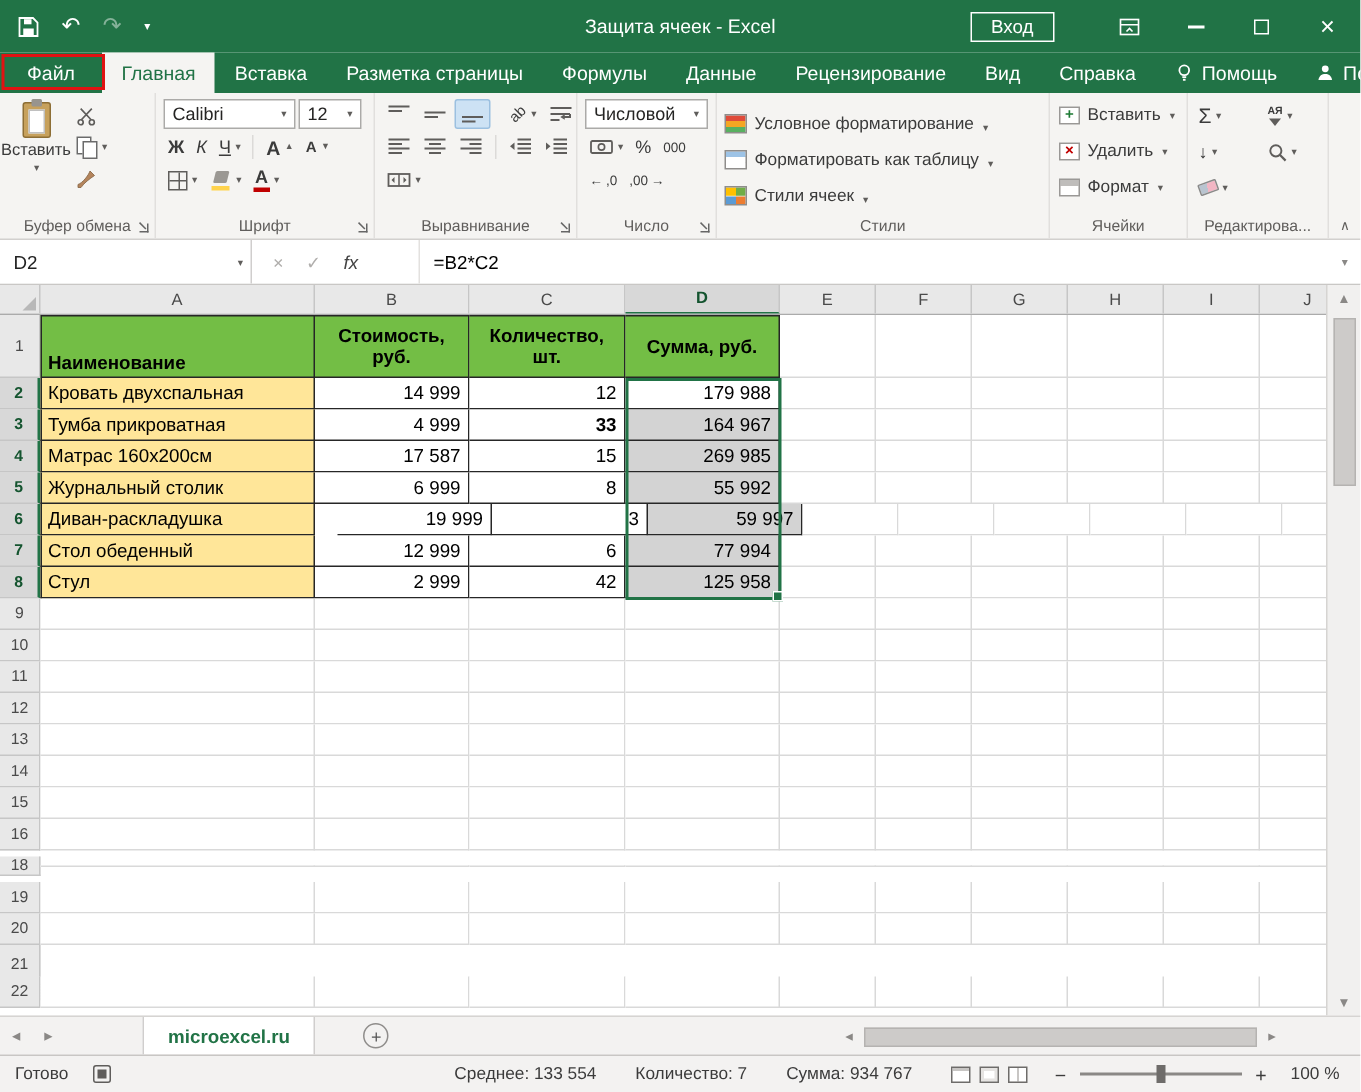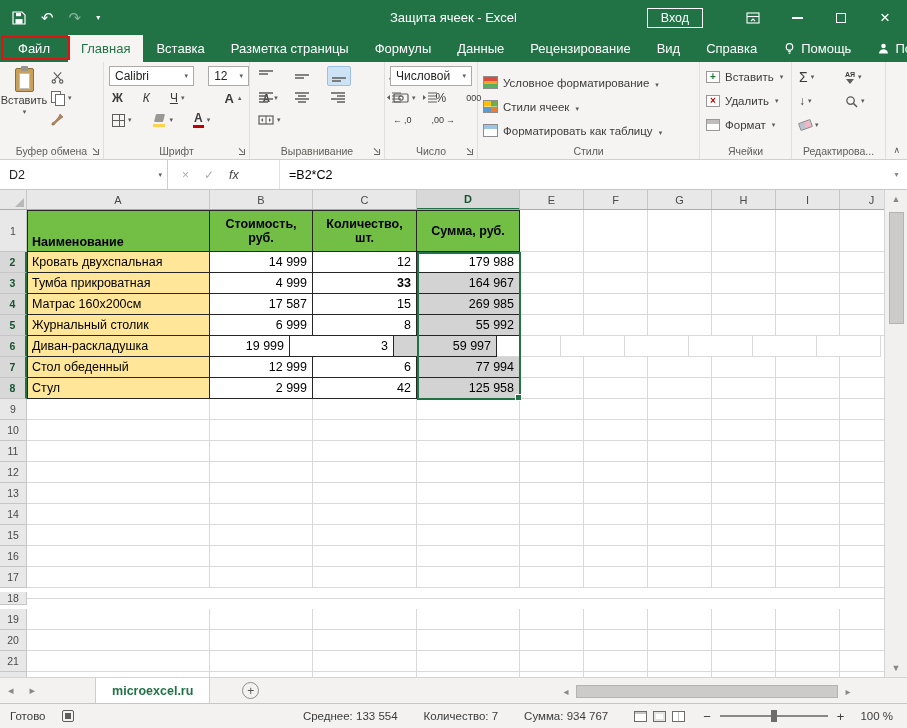--- a/index.html
+++ b/index.html
@@ -40,21 +40,21 @@
   .share-tab{margin-right:22px;}
 
   
   .ribbon{position:absolute;top:62px;left:0;width:907px;height:98px;background:#f5f4f2;border-bottom:1px solid #d2d0ce;display:flex;}
   .rgroup{position:relative;height:100%;border-right:1px solid #e1dfdd;flex:0 0 auto;}
   .glabel{position:absolute;left:0;right:0;bottom:2px;text-align:center;font-size:10.5px;color:#605e5c;white-space:nowrap;overflow:hidden;}
   .launcher{position:absolute;right:3px;bottom:3px;width:9px;height:9px;}
   .launcher::after{content:"";position:absolute;right:1px;bottom:1px;width:5px;height:5px;border-right:1.4px solid #666;border-bottom:1.4px solid #666;}
   .launcher::before{content:"";position:absolute;left:1px;top:3px;width:6px;height:1.4px;background:#666;transform:rotate(45deg);}
   .rows{padding-top:3px;}
-  .rrow{display:flex;align-items:center;gap:14px;height:22px;padding-left:5px;}
+  .rrow{display:flex;align-items:center;gap:2px;height:22px;padding-left:5px;}
   .mini{height:20px;display:inline-flex;align-items:center;gap:2px;padding:0 3px;font-size:12px;color:#3b3b3b;border-radius:2px;}
   .mini.sel{background:#cde2f4;border:1px solid #9cc0e0;}
   .dd{font-size:7px;color:#5f5d5b;margin-left:1px;}
   .combo{background:#fff;border:1px solid #abaaa8;height:20px;display:inline-flex;align-items:center;justify-content:space-between;padding:0 5px;font-size:12px;color:#252423;}
   .vsep{width:1px;height:16px;background:#dcdad8;margin:0 3px;}
 
   
   .clip-rows{display:flex;padding-top:4px;}
   .bigbtn{width:48px;display:flex;flex-direction:column;align-items:center;gap:2px;padding-top:2px;}
   .biglbl{font-size:11px;color:#3b3b3b;}
@@ -443,27 +443,27 @@
     </div>
 
     <div class="rgroup" style="width:222px">
       <div class="rows">
         <div class="stylebtn">
           <span class="sico cond"></span>
           <span>Условное форматирование</span>
           <span class="dd">▾</span>
         </div>
         <div class="stylebtn">
+          <span class="sico astable"></span>
+          <span>Форматировать как таблицу</span>
+          <span class="dd">▾</span>
+        </div>
+        <div class="stylebtn">
           <span class="sico cstyles"></span>
           <span>Стили ячеек</span>
-          <span class="dd">▾</span>
-        </div>
-        <div class="stylebtn">
-          <span class="sico astable"></span>
-          <span>Форматировать как таблицу</span>
           <span class="dd">▾</span>
         </div>
       </div>
       <div class="glabel">Стили</div>
     </div>
 
     <div class="rgroup" style="width:92px">
       <div class="rows">
         <div class="cellbtn">
             <i class="ci ins">+</i>
@@ -612,21 +612,21 @@
           <div class="cell" style="width: 64px;"></div>
           <div class="cell" style="width: 64px;"></div>
           <div class="cell" style="width: 64px;"></div>
           <div class="cell" style="width: 64px;"></div>
           <div class="cell" style="width: 64px;"></div>
           <div class="cell" style="width: 64px;"></div>
         </div>
         <div class="grow" style="height: 21px;">
           <div class="rhdr sel">6</div>
           <div class="cell tb txt" style="width: 183px; border-left: 1px solid rgb(38, 38, 38);">Диван-раскладушка</div>
-          <div class="cell tb num" style="width: 80px;">19 999</div>
+          <div class="cell tb num" style="width: 103px; margin-left: 15px;">19 999</div>
           <div class="cell tb num" style="width: 104px;">3</div>
           <div class="cell tb num selected" style="width: 103px;">59 997</div>
           <div class="cell" style="width: 64px;"></div>
           <div class="cell" style="width: 64px;"></div>
           <div class="cell" style="width: 64px;"></div>
           <div class="cell" style="width: 64px;"></div>
           <div class="cell" style="width: 64px;"></div>
           <div class="cell" style="width: 64px;"></div>
         </div>
         <div class="grow" style="height: 21px;">
@@ -752,33 +752,20 @@
           <div class="cell" style="width: 103px;"></div>
           <div class="cell" style="width: 104px;"></div>
           <div class="cell" style="width: 103px;"></div>
           <div class="cell" style="width: 64px;"></div>
           <div class="cell" style="width: 64px;"></div>
           <div class="cell" style="width: 64px;"></div>
           <div class="cell" style="width: 64px;"></div>
           <div class="cell" style="width: 64px;"></div>
           <div class="cell" style="width: 64px;"></div>
         </div>
-        <div class="grow" style="height: 21px;">
-          <div class="rhdr">17</div>
-          <div class="cell" style="width: 183px;"></div>
-          <div class="cell" style="width: 103px;"></div>
-          <div class="cell" style="width: 104px;"></div>
-          <div class="cell" style="width: 103px;"></div>
-          <div class="cell" style="width: 64px;"></div>
-          <div class="cell" style="width: 64px;"></div>
-          <div class="cell" style="width: 64px;"></div>
-          <div class="cell" style="width: 64px;"></div>
-          <div class="cell" style="width: 64px;"></div>
-          <div class="cell" style="width: 64px;"></div>
-        </div>
         <div class="grow" style="height: 21px; align-items: center;">
           <div class="rhdr">18</div>
           <div class="cell" style="width: 183px;"></div>
           <div class="cell" style="width: 103px;"></div>
           <div class="cell" style="width: 104px;"></div>
           <div class="cell" style="width: 103px;"></div>
           <div class="cell" style="width: 64px;"></div>
           <div class="cell" style="width: 64px;"></div>
           <div class="cell" style="width: 64px;"></div>
           <div class="cell" style="width: 64px;"></div>
@@ -804,21 +791,21 @@
           <div class="cell" style="width: 103px;"></div>
           <div class="cell" style="width: 104px;"></div>
           <div class="cell" style="width: 103px;"></div>
           <div class="cell" style="width: 64px;"></div>
           <div class="cell" style="width: 64px;"></div>
           <div class="cell" style="width: 64px;"></div>
           <div class="cell" style="width: 64px;"></div>
           <div class="cell" style="width: 64px;"></div>
           <div class="cell" style="width: 64px;"></div>
         </div>
-        <div class="grow" style="height: 21px;">
+        <div class="grow" style="height: 21px; flex-direction: column;">
           <div class="rhdr">21</div>
           <div class="cell" style="width: 183px;"></div>
           <div class="cell" style="width: 103px;"></div>
           <div class="cell" style="width: 104px;"></div>
           <div class="cell" style="width: 103px;"></div>
           <div class="cell" style="width: 64px;"></div>
           <div class="cell" style="width: 64px;"></div>
           <div class="cell" style="width: 64px;"></div>
           <div class="cell" style="width: 64px;"></div>
           <div class="cell" style="width: 64px;"></div>

